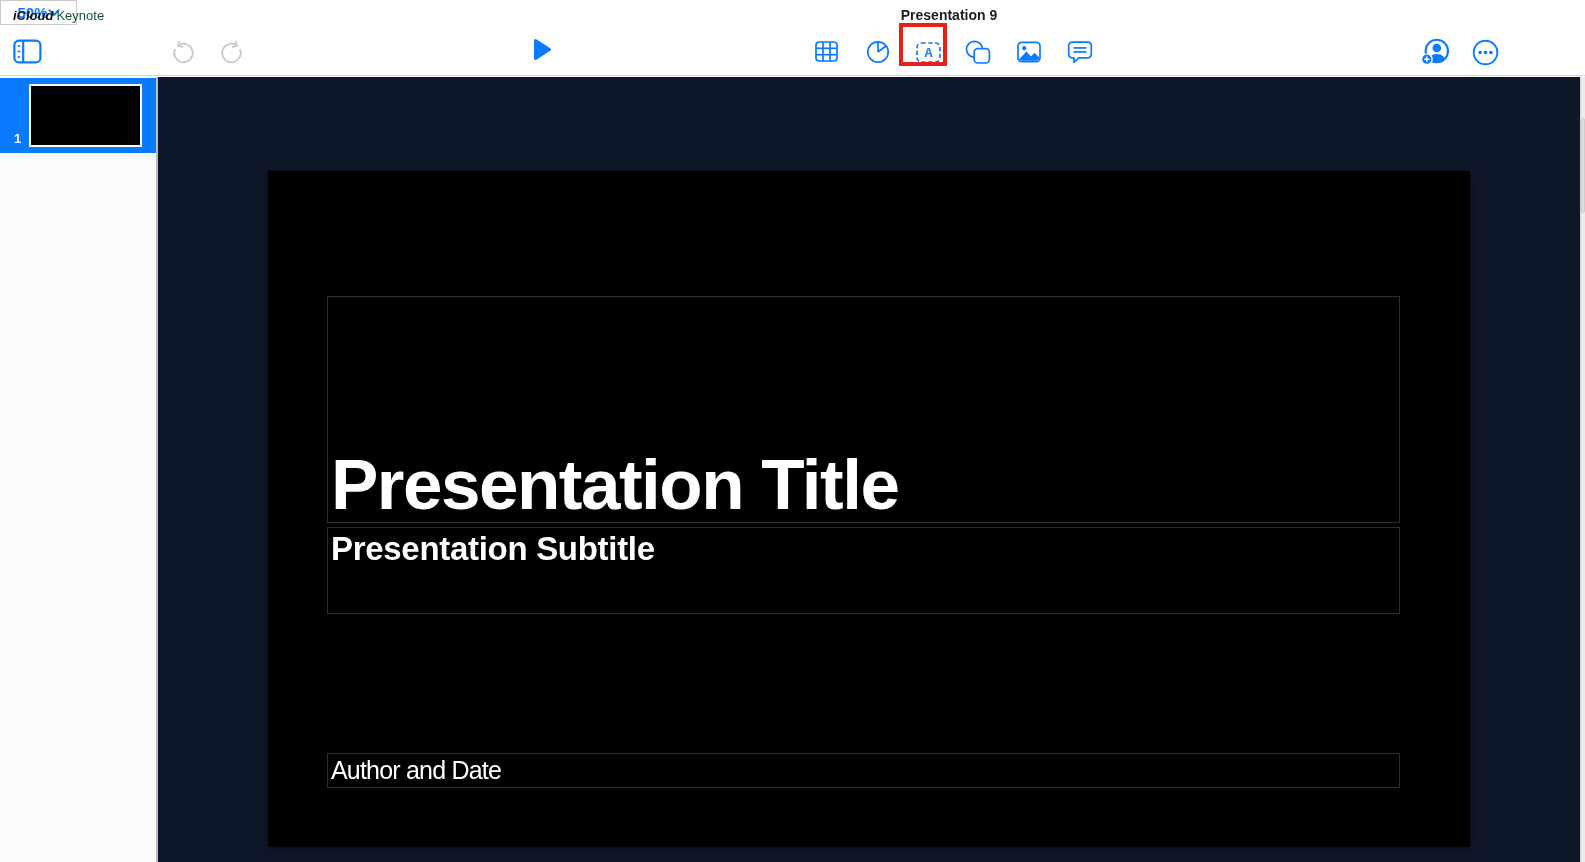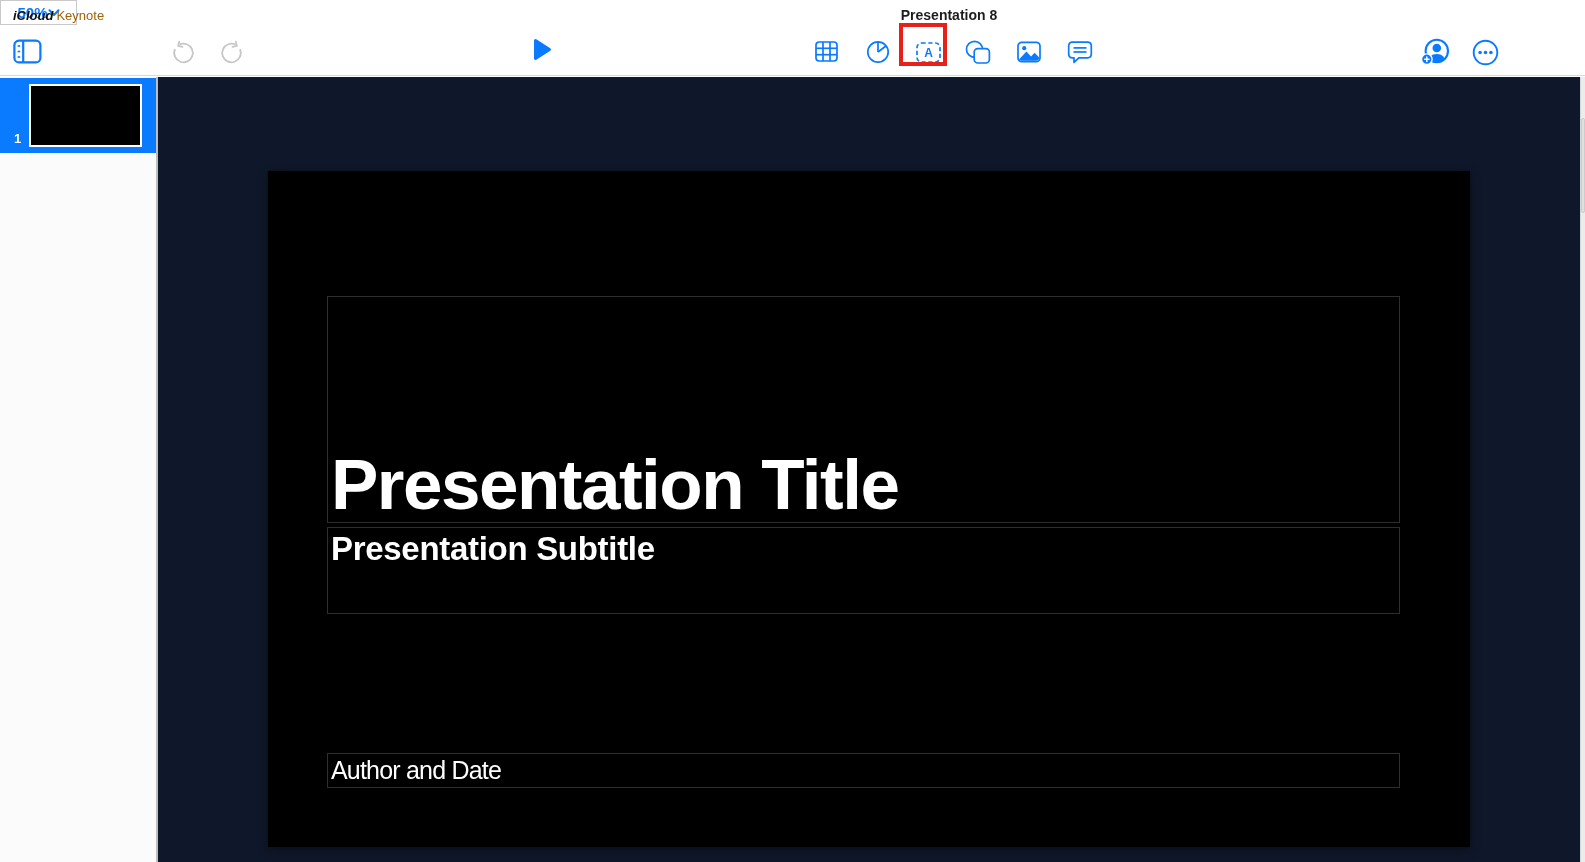--- a/index.html
+++ b/index.html
@@ -5,21 +5,21 @@
   * { box-sizing: border-box; margin: 0; padding: 0; }
   html,body { width:1585px; height:862px; }
   body { font-family: "Liberation Sans", sans-serif; background:#fff; overflow:hidden; }
   .app { position:relative; width:1585px; height:862px; background:#fff; overflow:hidden; }
 
   
   .topbar { position:absolute; left:0; top:0; width:1585px; height:76px;
             background:#ffffff; border-bottom:1px solid #d8d8d8; z-index:5; }
   .brand { position:absolute; left:13px; top:8px; font-size:13px; letter-spacing:0; }
   .brand .icloud { font-weight:bold; color:#111;font-style:italic; }
-  .brand .keynote { color:#a16207; font-weight:normal; margin-left:3px; }
+  .brand .keynote { color:#14532d; font-weight:normal; margin-left:3px; }
   .doc-title { position:absolute; left:949px; top:7px; transform:translateX(-50%);
                font-size:14px; font-weight:600; color:#1d1d1f; white-space:nowrap; }
 
   .icon-btn { position:absolute; display:flex; align-items:center; justify-content:center;
               background:transparent; border:none; cursor:pointer; }
 
   .nav-toggle { left:13px; top:39px; width:29px; height:27px; }
   .zoom-ctrl { left:69px; top:35px; width:77px; height:25px; border:1px solid #c9c9c9;
                border-radius:0; background:#fff; display:flex; align-items:center;
                justify-content:center; cursor:pointer; }
@@ -82,21 +82,21 @@
 <body>
 
 <div class="app">
 
   <header class="topbar">
 
     <div class="brand">
       <span class="icloud">iCloud</span><span class="keynote">Keynote</span>
     </div>
 
-    <div class="doc-title">Presentation 8</div>
+    <div class="doc-title">Presentation 9</div>
 
     <button class="icon-btn nav-toggle">
       <span>
         <svg width="29" height="27" viewBox="0 0 29 27">
           <g fill="none" stroke="#0a7aff">
             <rect x="1.4" y="2.6" width="26" height="21.8" rx="4.5" stroke-width="2.2"></rect>
             <line x1="10.2" y1="2.6" x2="10.2" y2="24.4" stroke-width="2.2"></line>
             <line x1="4.6" y1="8" x2="7.2" y2="8" stroke-width="1.6"></line>
             <line x1="4.6" y1="13.5" x2="7.2" y2="13.5" stroke-width="1.6"></line>
             <line x1="4.6" y1="19" x2="7.2" y2="19" stroke-width="1.6"></line>

